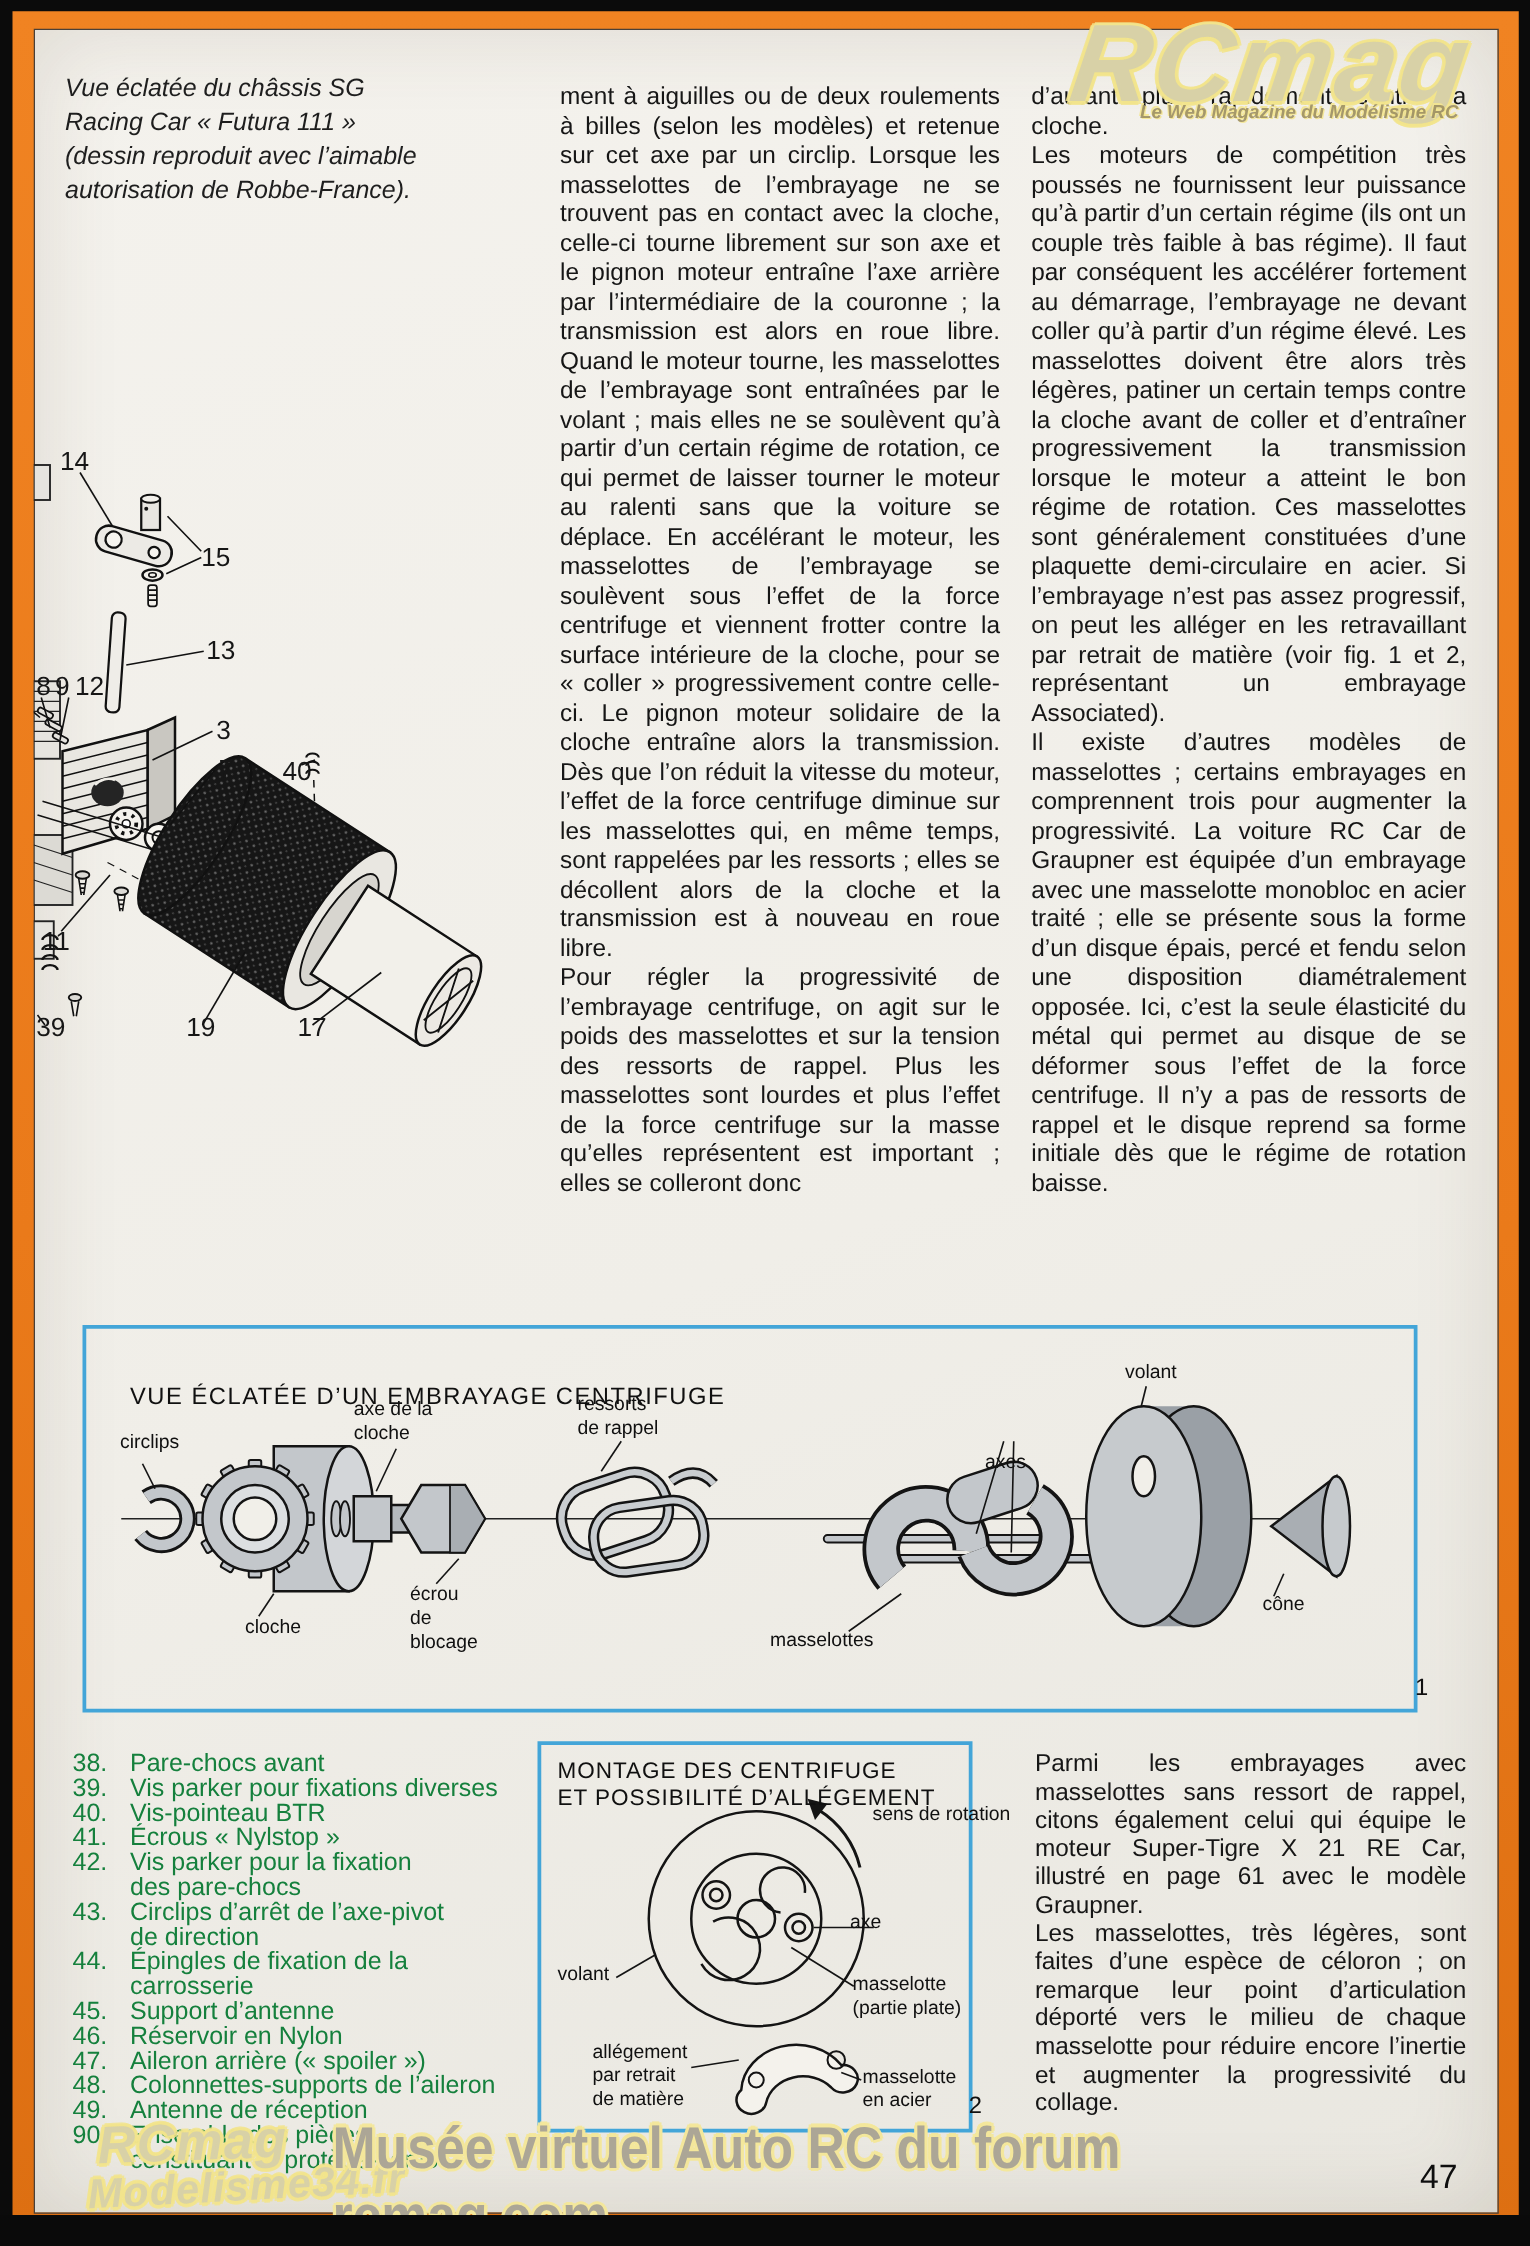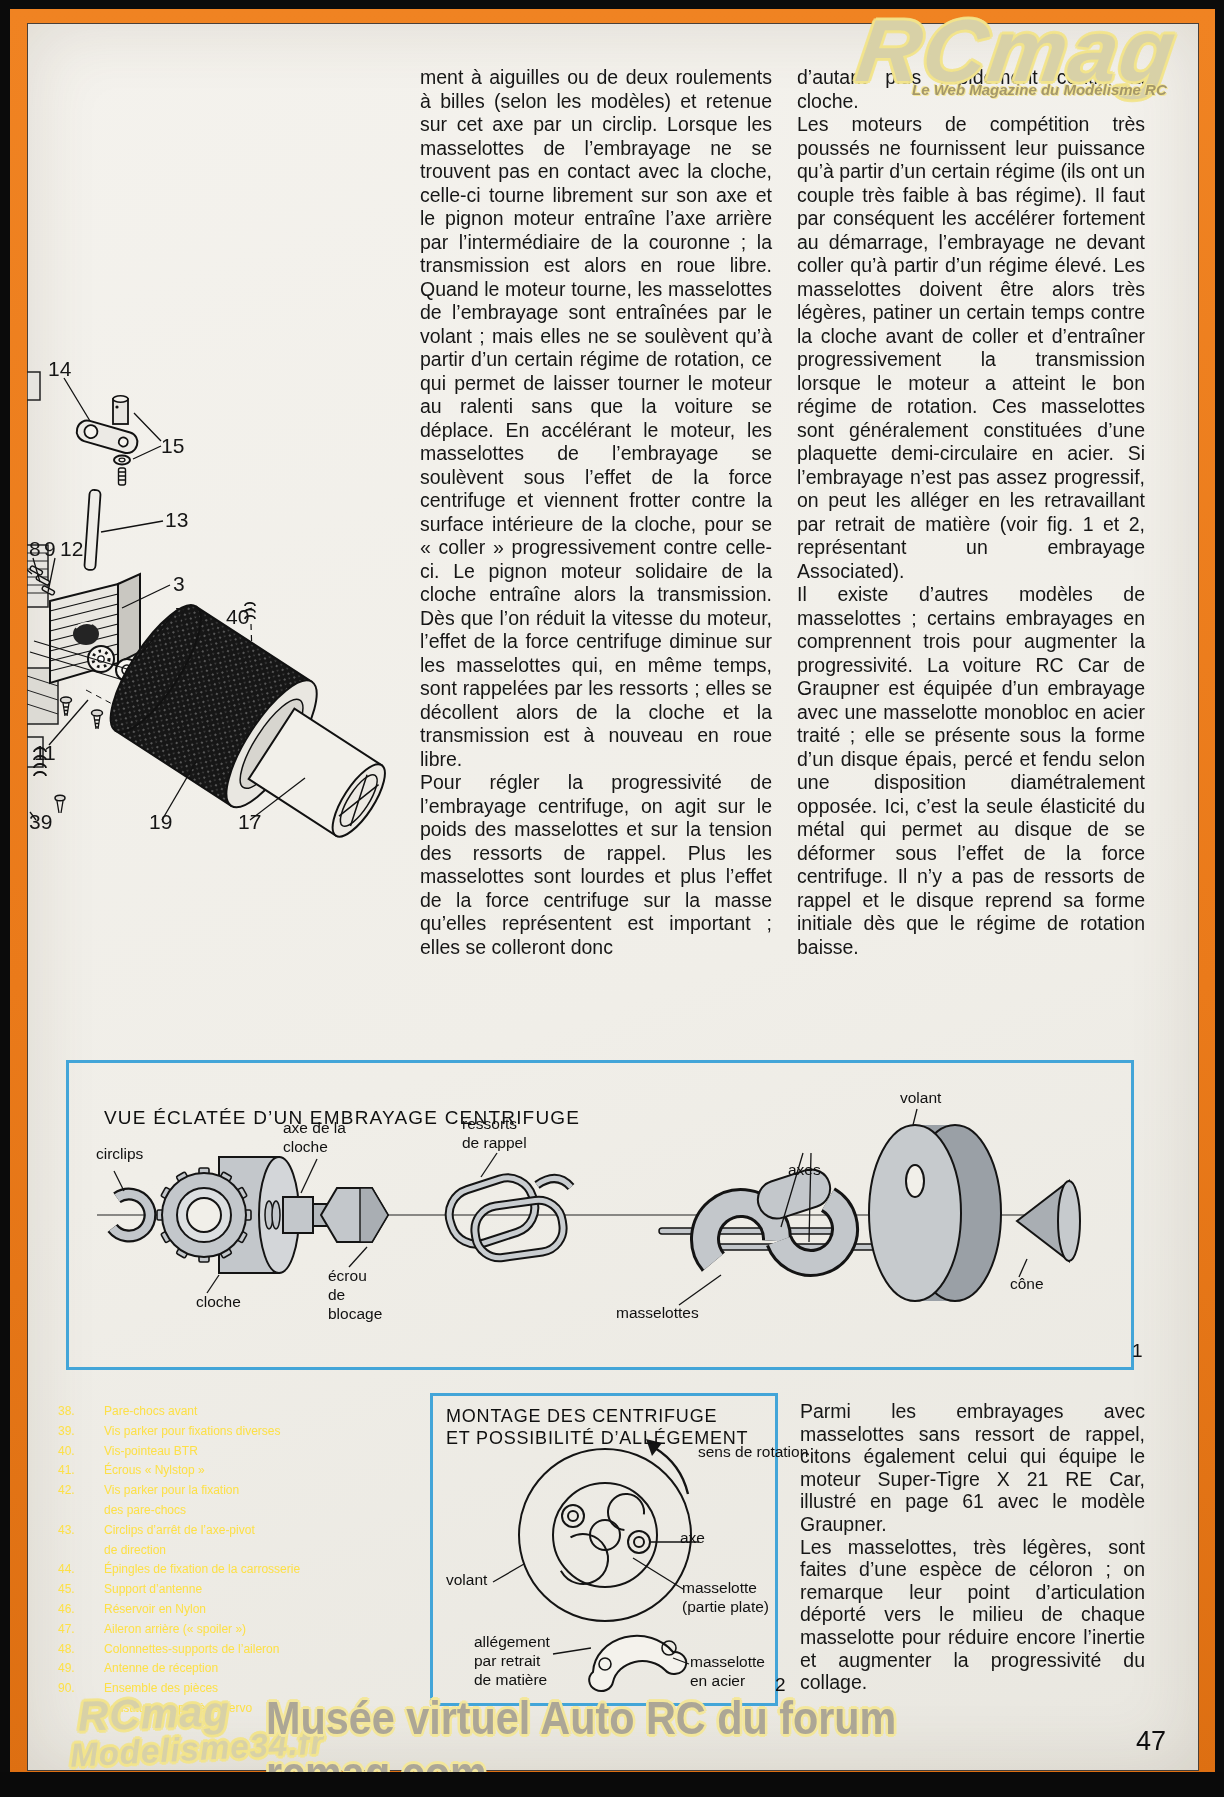--- a/index.html
+++ b/index.html
@@ -7,37 +7,37 @@
         font-family:"Liberation Sans",sans-serif;color:#191919;}
   .frame-orange{position:absolute;left:10px;top:9px;right:9px;bottom:12px;
         background:linear-gradient(180deg,#f08322 0%,#ea7a1a 55%,#dd6f12 100%);}
   .paper{position:absolute;left:27px;top:23px;right:25px;bottom:26px;
         background:linear-gradient(160deg,#f4f2ed 0%,#f0eee8 55%,#e9e7e0 100%);
         border:1px solid #4a4038;box-shadow:inset 0 0 70px rgba(90,70,40,.14);}
   .bottom-bar{position:absolute;left:0;right:0;bottom:0;height:25px;background:#0a0a0a;z-index:50;}
 
   .caption{position:absolute;left:52px;top:58px;width:296px;font-style:italic;
         font-size:20px;line-height:27px;color:#1e1e1e;}
-  .col{position:absolute;text-align:justify;font-size:19.5px;line-height:23.5px;color:#161616;}
+  .col{position:absolute;text-align:justify;font-size:19.5px;line-height:23.5px;color:#161616;margin-left:28px;}
   .col p{margin:0;}
   .col-1{left:420px;top:66px;width:352px;}
   .col-2{left:797px;top:66px;width:348px;}
   .col-bottom{left:800px;top:1400px;width:345px;font-size:19.5px;line-height:22.6px;}
 
   .fig-box{position:absolute;border:3px solid #43a5d8;background:transparent;}
   .fig-box svg{position:absolute;left:0;top:0;width:100%;height:100%;}
   .fig1{left:66px;top:1060px;width:1062px;height:304px;}
   .fig2{left:430px;top:1393px;width:342px;height:307px;}
   .fig-title{position:absolute;font-size:19px;letter-spacing:1.2px;color:#101010;white-space:pre-line;line-height:23px;}
   .t1{left:104px;top:1106px;width:560px;}
   .t2{left:446px;top:1405px;width:320px;font-size:18px;line-height:22px;letter-spacing:0.8px;}
   .dlabel{position:absolute;font-size:15.5px;line-height:19px;color:#101010;white-space:pre-line;z-index:5;}
   .fignum{position:absolute;font-size:19px;color:#101010;z-index:6;}
 
-  .parts{position:absolute;left:58px;top:1402px;width:372px;font-size:12px;line-height:19.8px;color:#fde047;}
+  .parts{position:absolute;left:58px;top:1402px;width:372px;font-size:20px;line-height:19.8px;color:#15803d;}
   .parts .row{display:flex;align-items:flex-start;}
   .parts .num{width:46px;flex:none;}
   .parts .lbl{white-space:pre-line;}
 
   svg text.pn{font-size:21px;fill:#161616;font-family:"Liberation Sans",sans-serif;}
   svg{position:absolute;}
   .chassis{left:27px;top:165px;width:375px;height:715px;}
 
   .wm{position:absolute;pointer-events:none;z-index:40;}
   .wm-outline{font-weight:bold;font-style:italic;color:rgba(192,192,192,.52);
@@ -59,20 +59,21 @@
        2px -2px 0 rgba(243,231,155,.95),-2px 2px 0 rgba(243,231,155,.95);}
   .pagenum{position:absolute;left:1136px;top:1726px;font-size:27px;color:#0e0e0e;}
 </style>
 </head>
 <body>
 
 <div class="page">
   <div class="frame-orange"></div>
   <div class="paper"></div>
 
+  <div class="caption">Vue éclatée du châssis SG Racing Car « Futura 111 » (dessin reproduit avec l’aimable autorisation de Robbe-France).</div>
 
   <svg class="chassis" viewBox="27 165 375 715">
     <defs>
       <pattern id="stip" width="7" height="7" patternUnits="userSpaceOnUse">
         <rect width="7" height="7" fill="#161616"></rect>
         <circle cx="2" cy="2" r="1" fill="#6d6d6d"></circle>
         <circle cx="5.2" cy="5.4" r="0.8" fill="#4a4a4a"></circle>
       </pattern>
     </defs>
 

